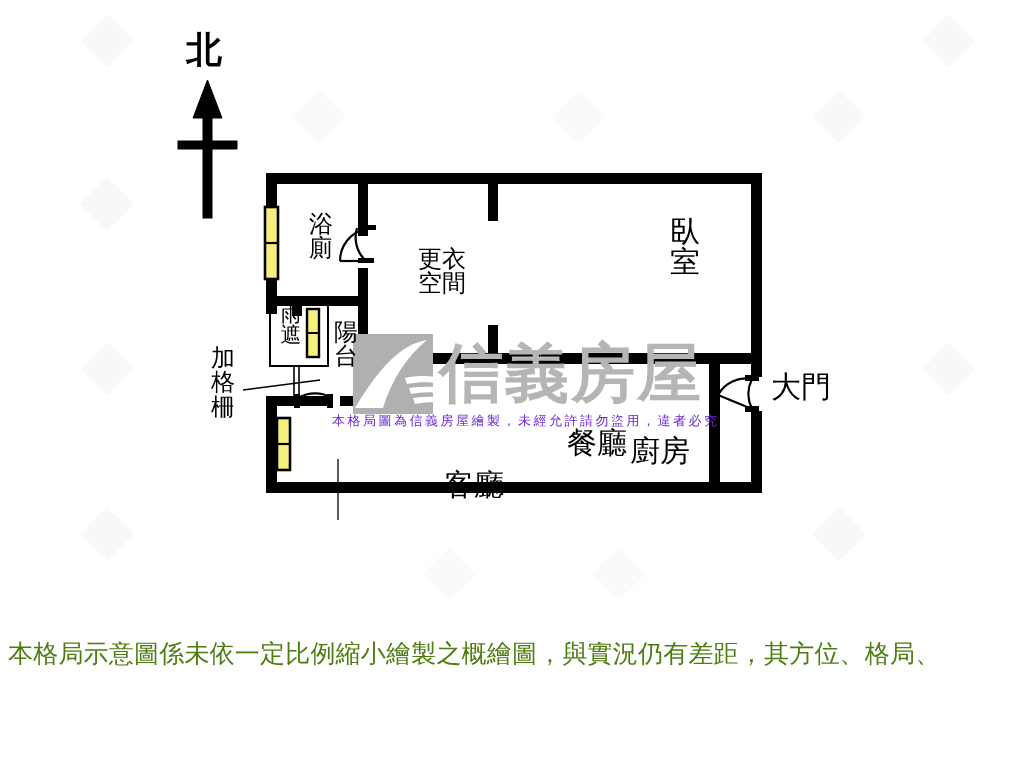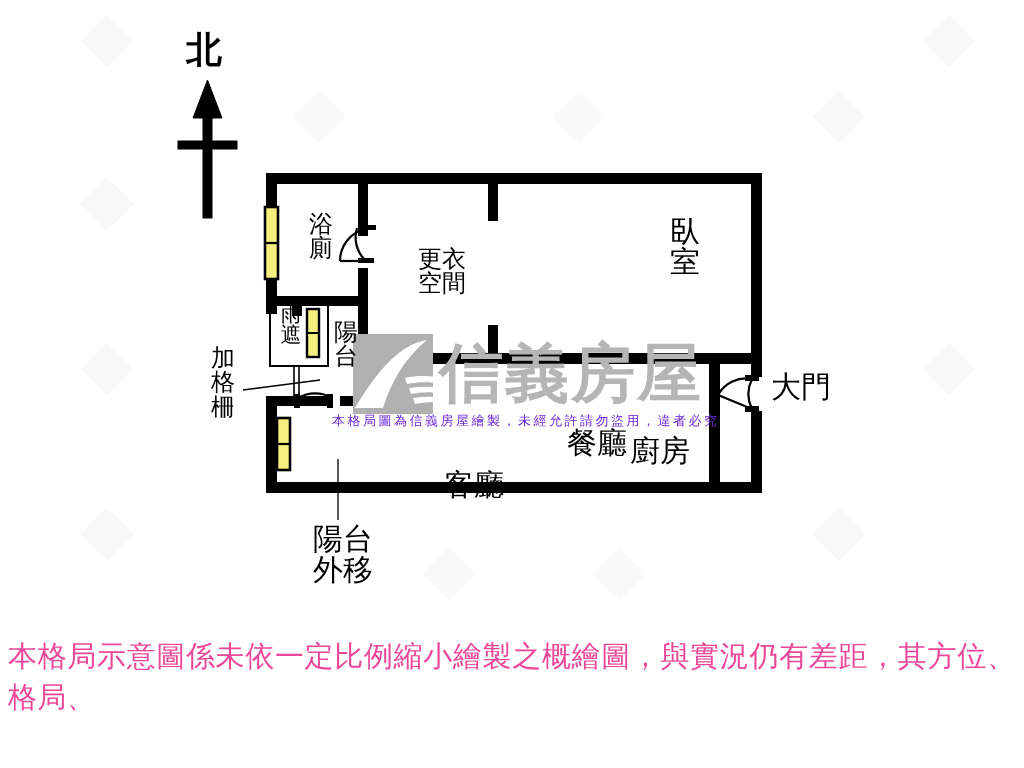--- a/index.html
+++ b/index.html
@@ -102,25 +102,25 @@
     font-family: "DejaVu Sans", "Liberation Sans", sans-serif;
     white-space: nowrap;
   }
 
   
   #disclaimer {
     position: absolute;
     left: 8px;
     top: 636px;
     width: 1008px;
-    font-size: 29px;
+    font-size: 25px;
     line-height: 1.42;
     letter-spacing: 0.2px;
     font-family: "DejaVu Serif", "Liberation Serif", serif;
-    color: #ec4899;
+    color: #4d7c0f;
     text-align: justify;
   }
   #disclaimer p { margin: 0; }
 </style>
 </head>
 <body>
 
 <div id="plan-canvas">
 
   <svg id="plan-svg" viewBox="0 0 1024 628">
@@ -273,20 +273,18 @@
   <div class="plan-label lbl-small" style="left:278px; top:304px; width:26px;">雨
 遮</div>
   <div class="plan-label lbl-big" style="left:428px; top:422px; width:92px;margin-top:48px;">客廳</div>
   <div class="plan-label lbl-big" style="left:551px; top:428px; width:92px;">餐廳</div>
   <div class="plan-label lbl-big" style="left:616px; top:436px; width:88px;">廚房</div>
 
   <div class="plan-label lbl-big" style="left:755px; top:372px; width:92px; text-align:center;">大門</div>
   <div class="plan-label lbl-med" style="left:206px; top:346px; width:34px;">加
 格
 柵</div>
-  <div class="plan-label lbl-big" style="left:295px; top:524px; width:96px;">陽台
-外移</div>
 
 </div>
 
 <div id="disclaimer">
   <p>本格局示意圖係未依一定比例縮小繪製之概繪圖，與實況仍有差距，其方位、格局、</p>
 </div>
 
 </body></html>

